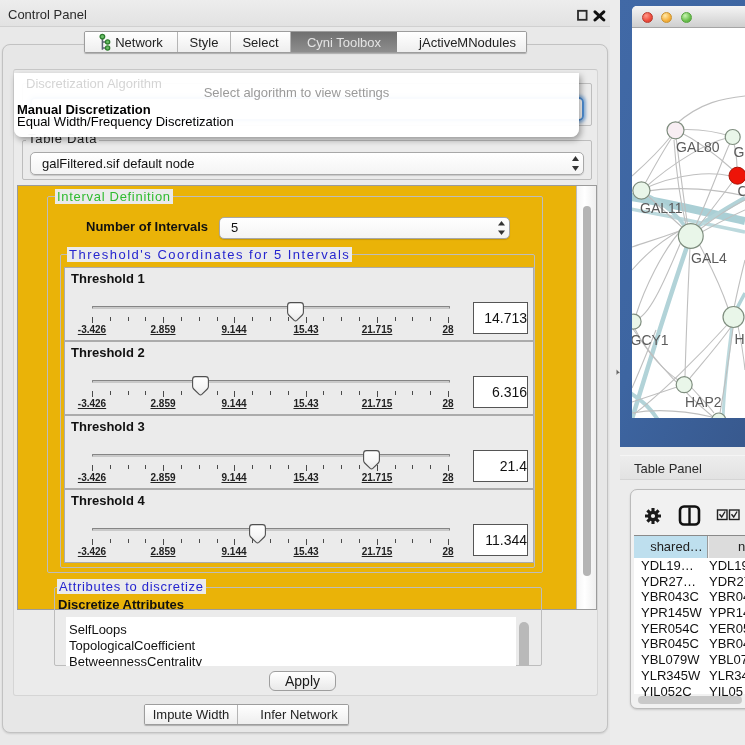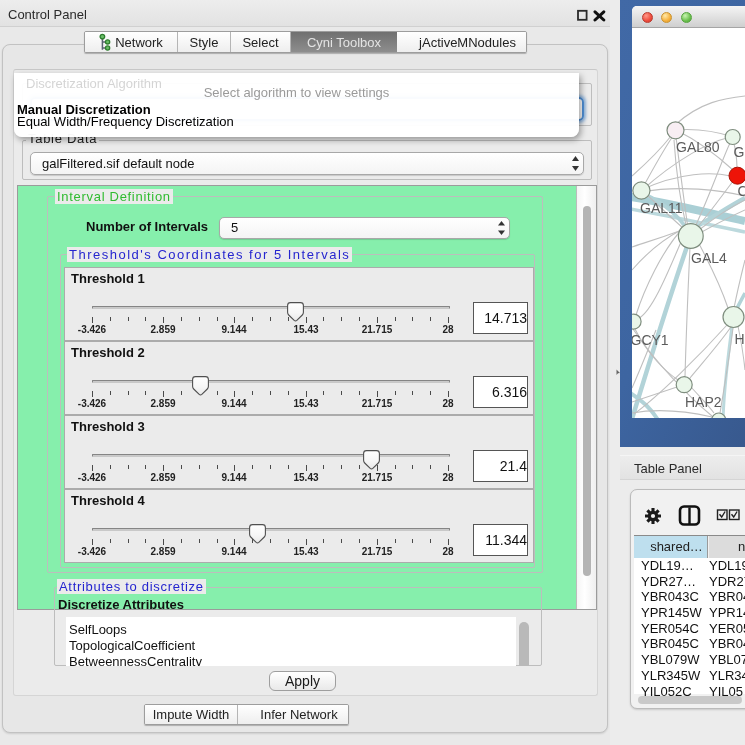--- a/index.html
+++ b/index.html
@@ -28,32 +28,32 @@
 
   .grpbox { position:absolute; border:1px solid #bdbdbd; border-radius:2px; }
   .grplab { position:absolute; font-size:13px; background:#ebebeb; padding:0 2px; letter-spacing:0.7px; }
 
   .combo { position:absolute; background:linear-gradient(#ffffff,#f4f4f4); border:1px solid #a8a8a8; border-radius:5px; font-size:13px; color:#111; box-shadow:0 1px 1px rgba(0,0,0,0.15); }
   .combo .cv { position:absolute; left:11px; top:3px;text-align:center; }
   .combo .ar { position:absolute; right:3px; top:2px; width:9px; }
   .combo .ar svg { display:block; }
 
   
-  #scrollpane { left:17px; top:185px; width:580px; height:425px; border:1px solid #9b9b9b; background:#86efac; overflow:hidden; }
+  #scrollpane { left:17px; top:185px; width:580px; height:425px; border:1px solid #9b9b9b; background:#eab308; overflow:hidden; }
   #vsb-track { position:absolute; right:0; top:0; width:20px; height:479px; background:linear-gradient(90deg,#f5f5f5,#ffffff 40%,#efefef); border-left:1px solid #bcbcbc; }
   #vsb-thumb { position:absolute; right:5px; top:20px; width:8px; height:370px; background:#b4b4b4; border-radius:4px; }
 
   .thr-box { position:absolute; left:46px; width:470px; height:74px; border:1px solid #ababab; background:#ebebeb; }
   .thr-box .tl { position:absolute; left:6px; top:3px; font-weight:bold; font-size:13px; color:#111; }
   .thr-box .track { position:absolute; left:27px; top:38px; width:358px; height:3px; background:linear-gradient(#b2b2b2,#e2e2e2); border:1px solid #858585; border-bottom-color:#c8c8c8; border-radius:1px; }
   .thr-box .vbox { position:absolute; left:408px; top:34px; width:55px; height:32px; background:#fff; border:1px solid #555; font-size:14px; color:#111; text-align:right; line-height:30px; }
   .ticks { position:absolute; left:0; top:49px; height:8px; }
   .tick { position:absolute; width:1px; background:#4a4a4a; top:0; }
   .tlabels { position:absolute; top:56px; font-size:10px; font-weight:bold; color:#222; }
-  .tlab { position:absolute; transform:translateX(-50%); white-space:nowrap; }
+  .tlab { position:absolute; transform:translateX(-50%); white-space:nowrap;text-decoration:underline; }
   .thumb { position:absolute; top:34px; width:17px; height:20px; }
 
   .bluelab { color:#2525cf; font-size:13px; }
   .greenlab { color:#2fbb2f; font-size:13px; }
 
   
   #applybtn { left:269px; top:671px; width:67px; height:20px; background:linear-gradient(#ffffff,#e9e9e9); border:1px solid #9e9e9e; border-radius:6px; font-size:14px; color:#1a1a1a; text-align:center; line-height:18px; }
 
   
   #netframe { left:620px; top:0; width:125px; height:447px; background:linear-gradient(115deg,#4169a6,#3d65a1 55%,#38598e); }

